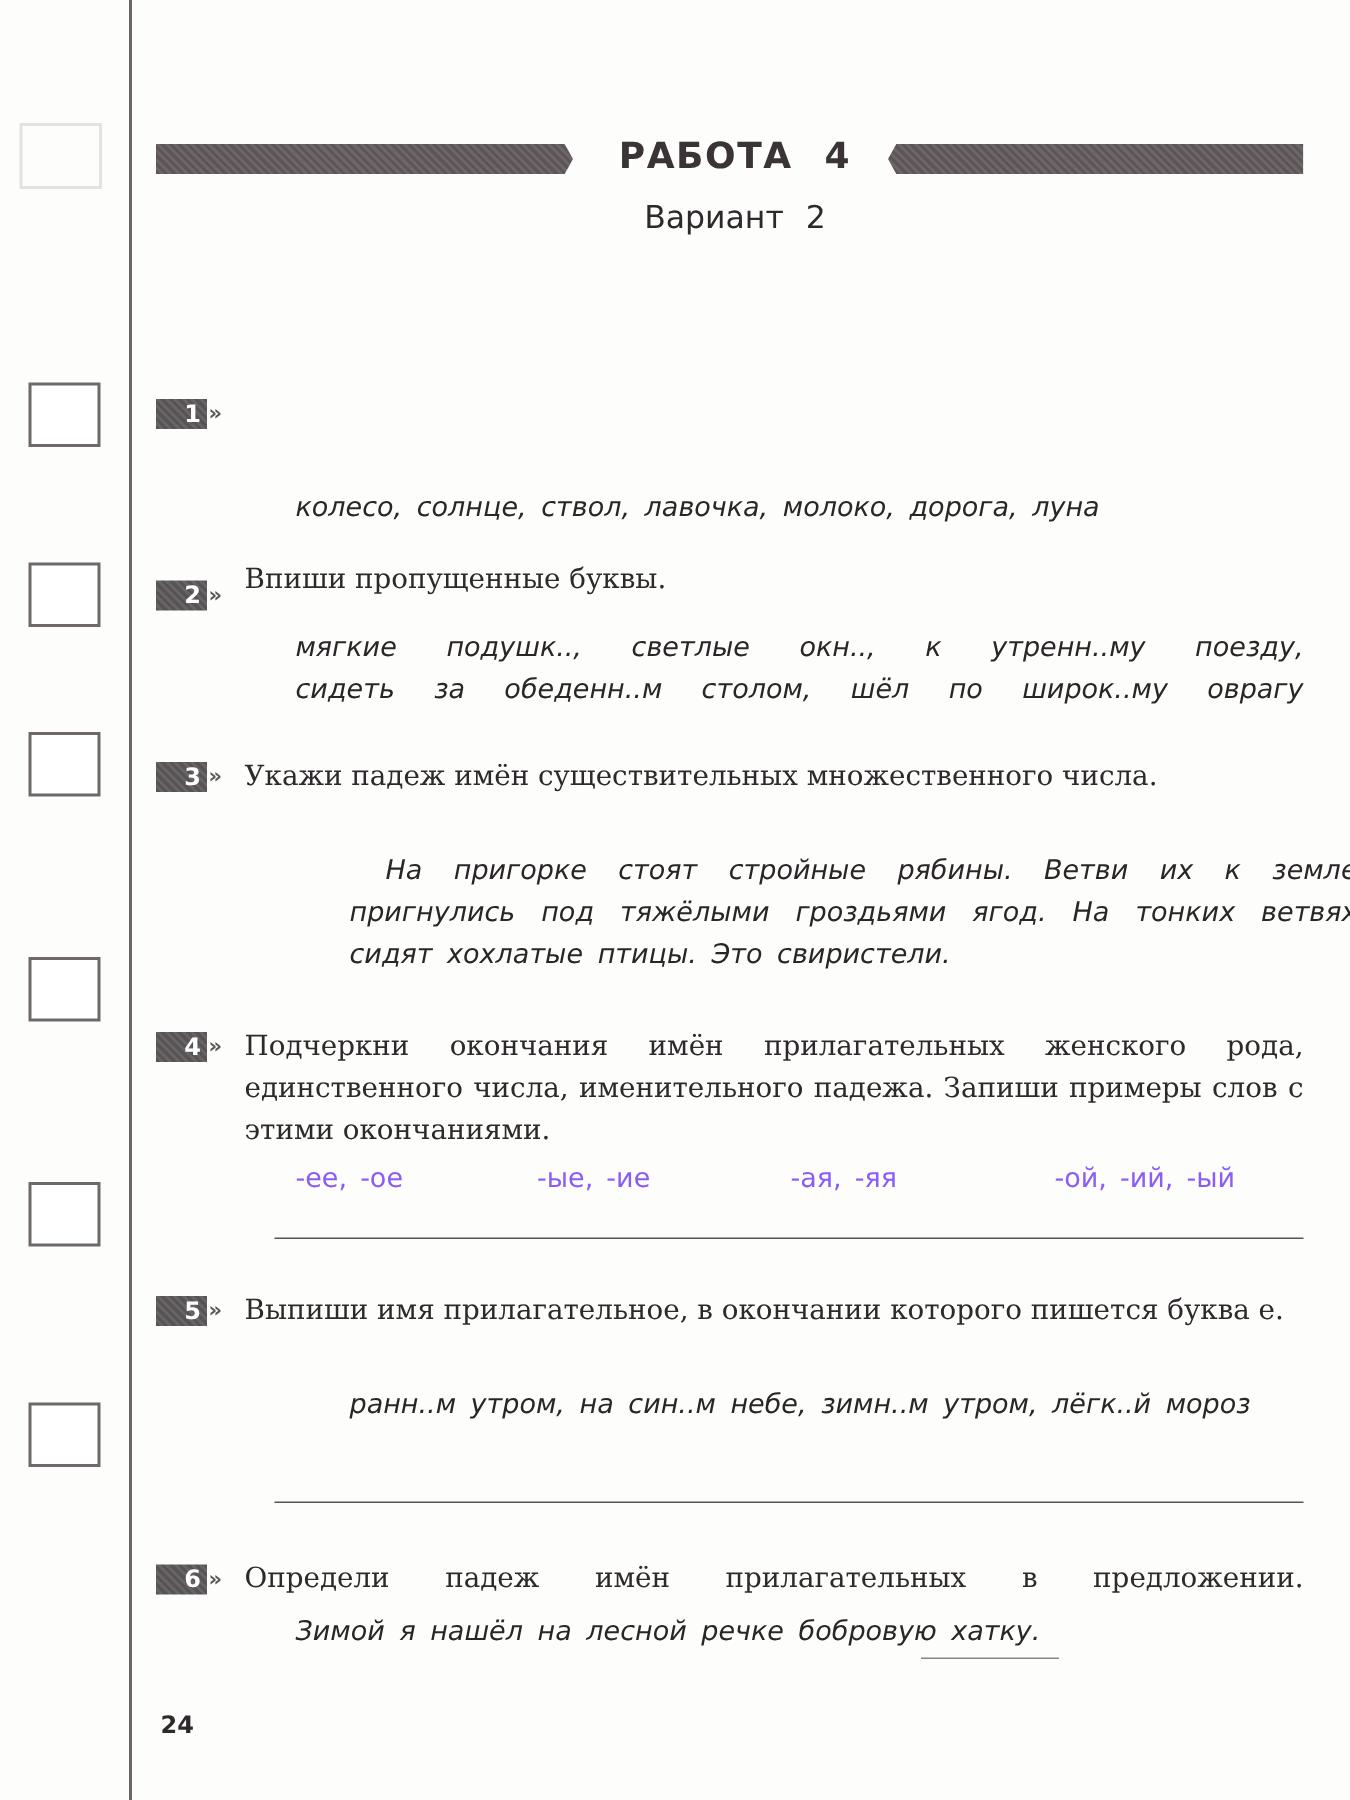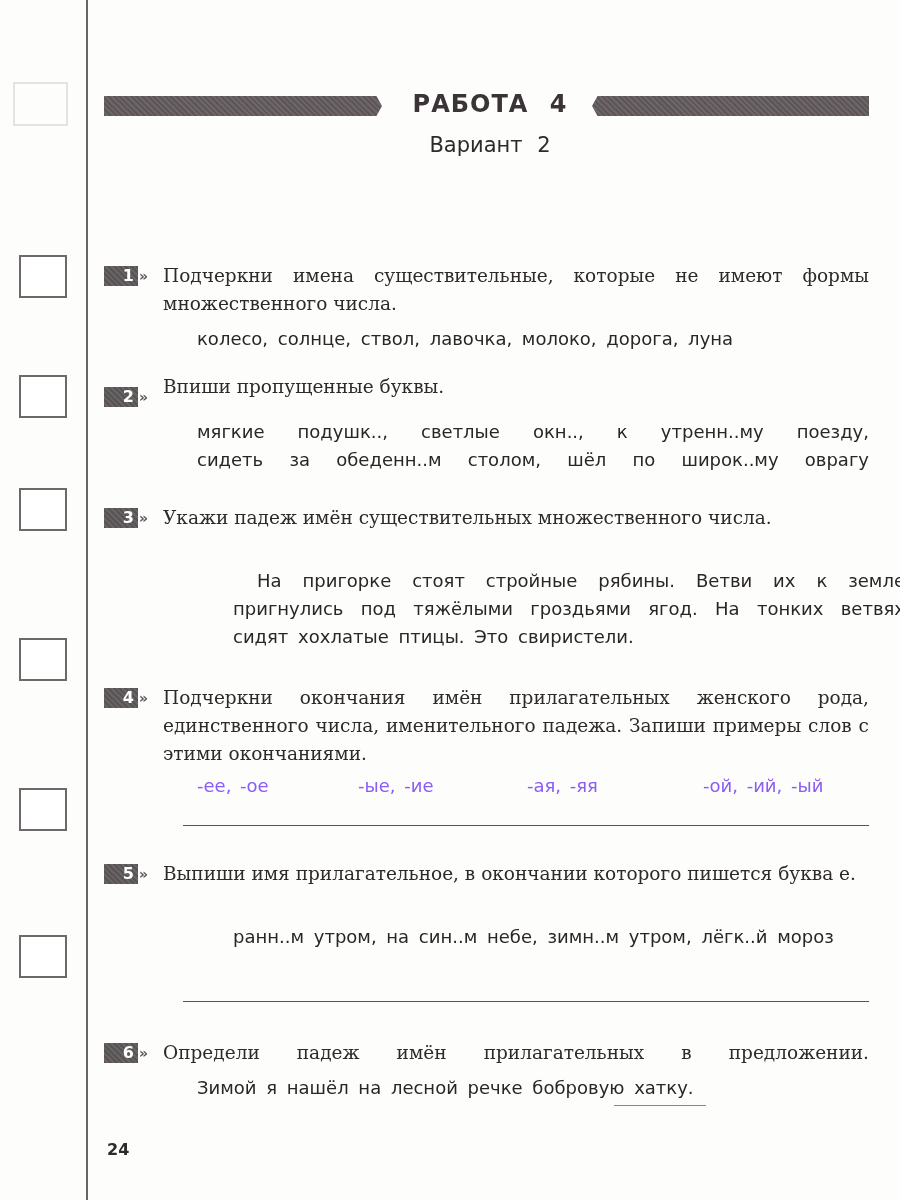--- a/index.html
+++ b/index.html
@@ -60,21 +60,21 @@
       color: #5d5658; margin-left: 1px;
     }
     .instr {
       position: absolute; left: 163px; width: 706px;
       font-family: "DejaVu Serif", serif; font-size: 18.5px; line-height: 28px;
       color: #2e2a2c; text-align: justify; text-align-last: left;
     }
     .instr.full { text-align-last: justify; }
     .body-text {
       position: absolute; font-family: "DejaVu Sans", sans-serif; font-size: 18px;
-      line-height: 28px; color: #2a2628; word-spacing: 4px;
+      line-height: 28px; color: #2a2628; word-spacing: 4px; font-style: italic;
     }
     .body-text.justify { text-align: justify; text-align-last: left; margin-left: 36px; }
     .ans-line {
       position: absolute; left: 183px; width: 686px; height: 1px; background: #555;
     }
     .endings {
       position: absolute; top: 775px; font-family: "DejaVu Sans", sans-serif;
       font-size: 18px; color: #8b5cf6; word-spacing: 3px;
     }
     .page-num {
@@ -101,21 +101,20 @@
 
   <div class="hdr-bar left"></div>
   <div class="hdr-bar right"></div>
   <div class="hdr-title">РАБОТА 4</div>
   <div class="hdr-sub">Вариант 2</div>
 
   <div class="badge" style="top:266px;">
     <span class="num">1</span>
     <span class="arr">»</span>
   </div>
-  <div class="instr" style="top:262px;">Подчеркни имена существительные, которые не имеют формы множественного числа.</div>
   <div class="body-text" style="left:197px; top:325px; width:640px;">колесо, солнце, ствол, лавочка, молоко, дорога, луна</div>
 
   <div class="badge" style="top:387px;">
     <span class="num">2</span>
     <span class="arr">»</span>
   </div>
   <div class="instr" style="top:373px;">Впиши пропущенные буквы.</div>
   <div class="body-text" style="left:197px; top:418px; width:672px; text-align:justify; text-align-last:justify;">мягкие подушк.., светлые окн.., к утренн..му поезду,</div>
   <div class="body-text" style="left:197px; top:446px; width:672px; text-align:justify; text-align-last:justify;">сидеть за обеденн..м столом, шёл по широк..му оврагу</div>
 

